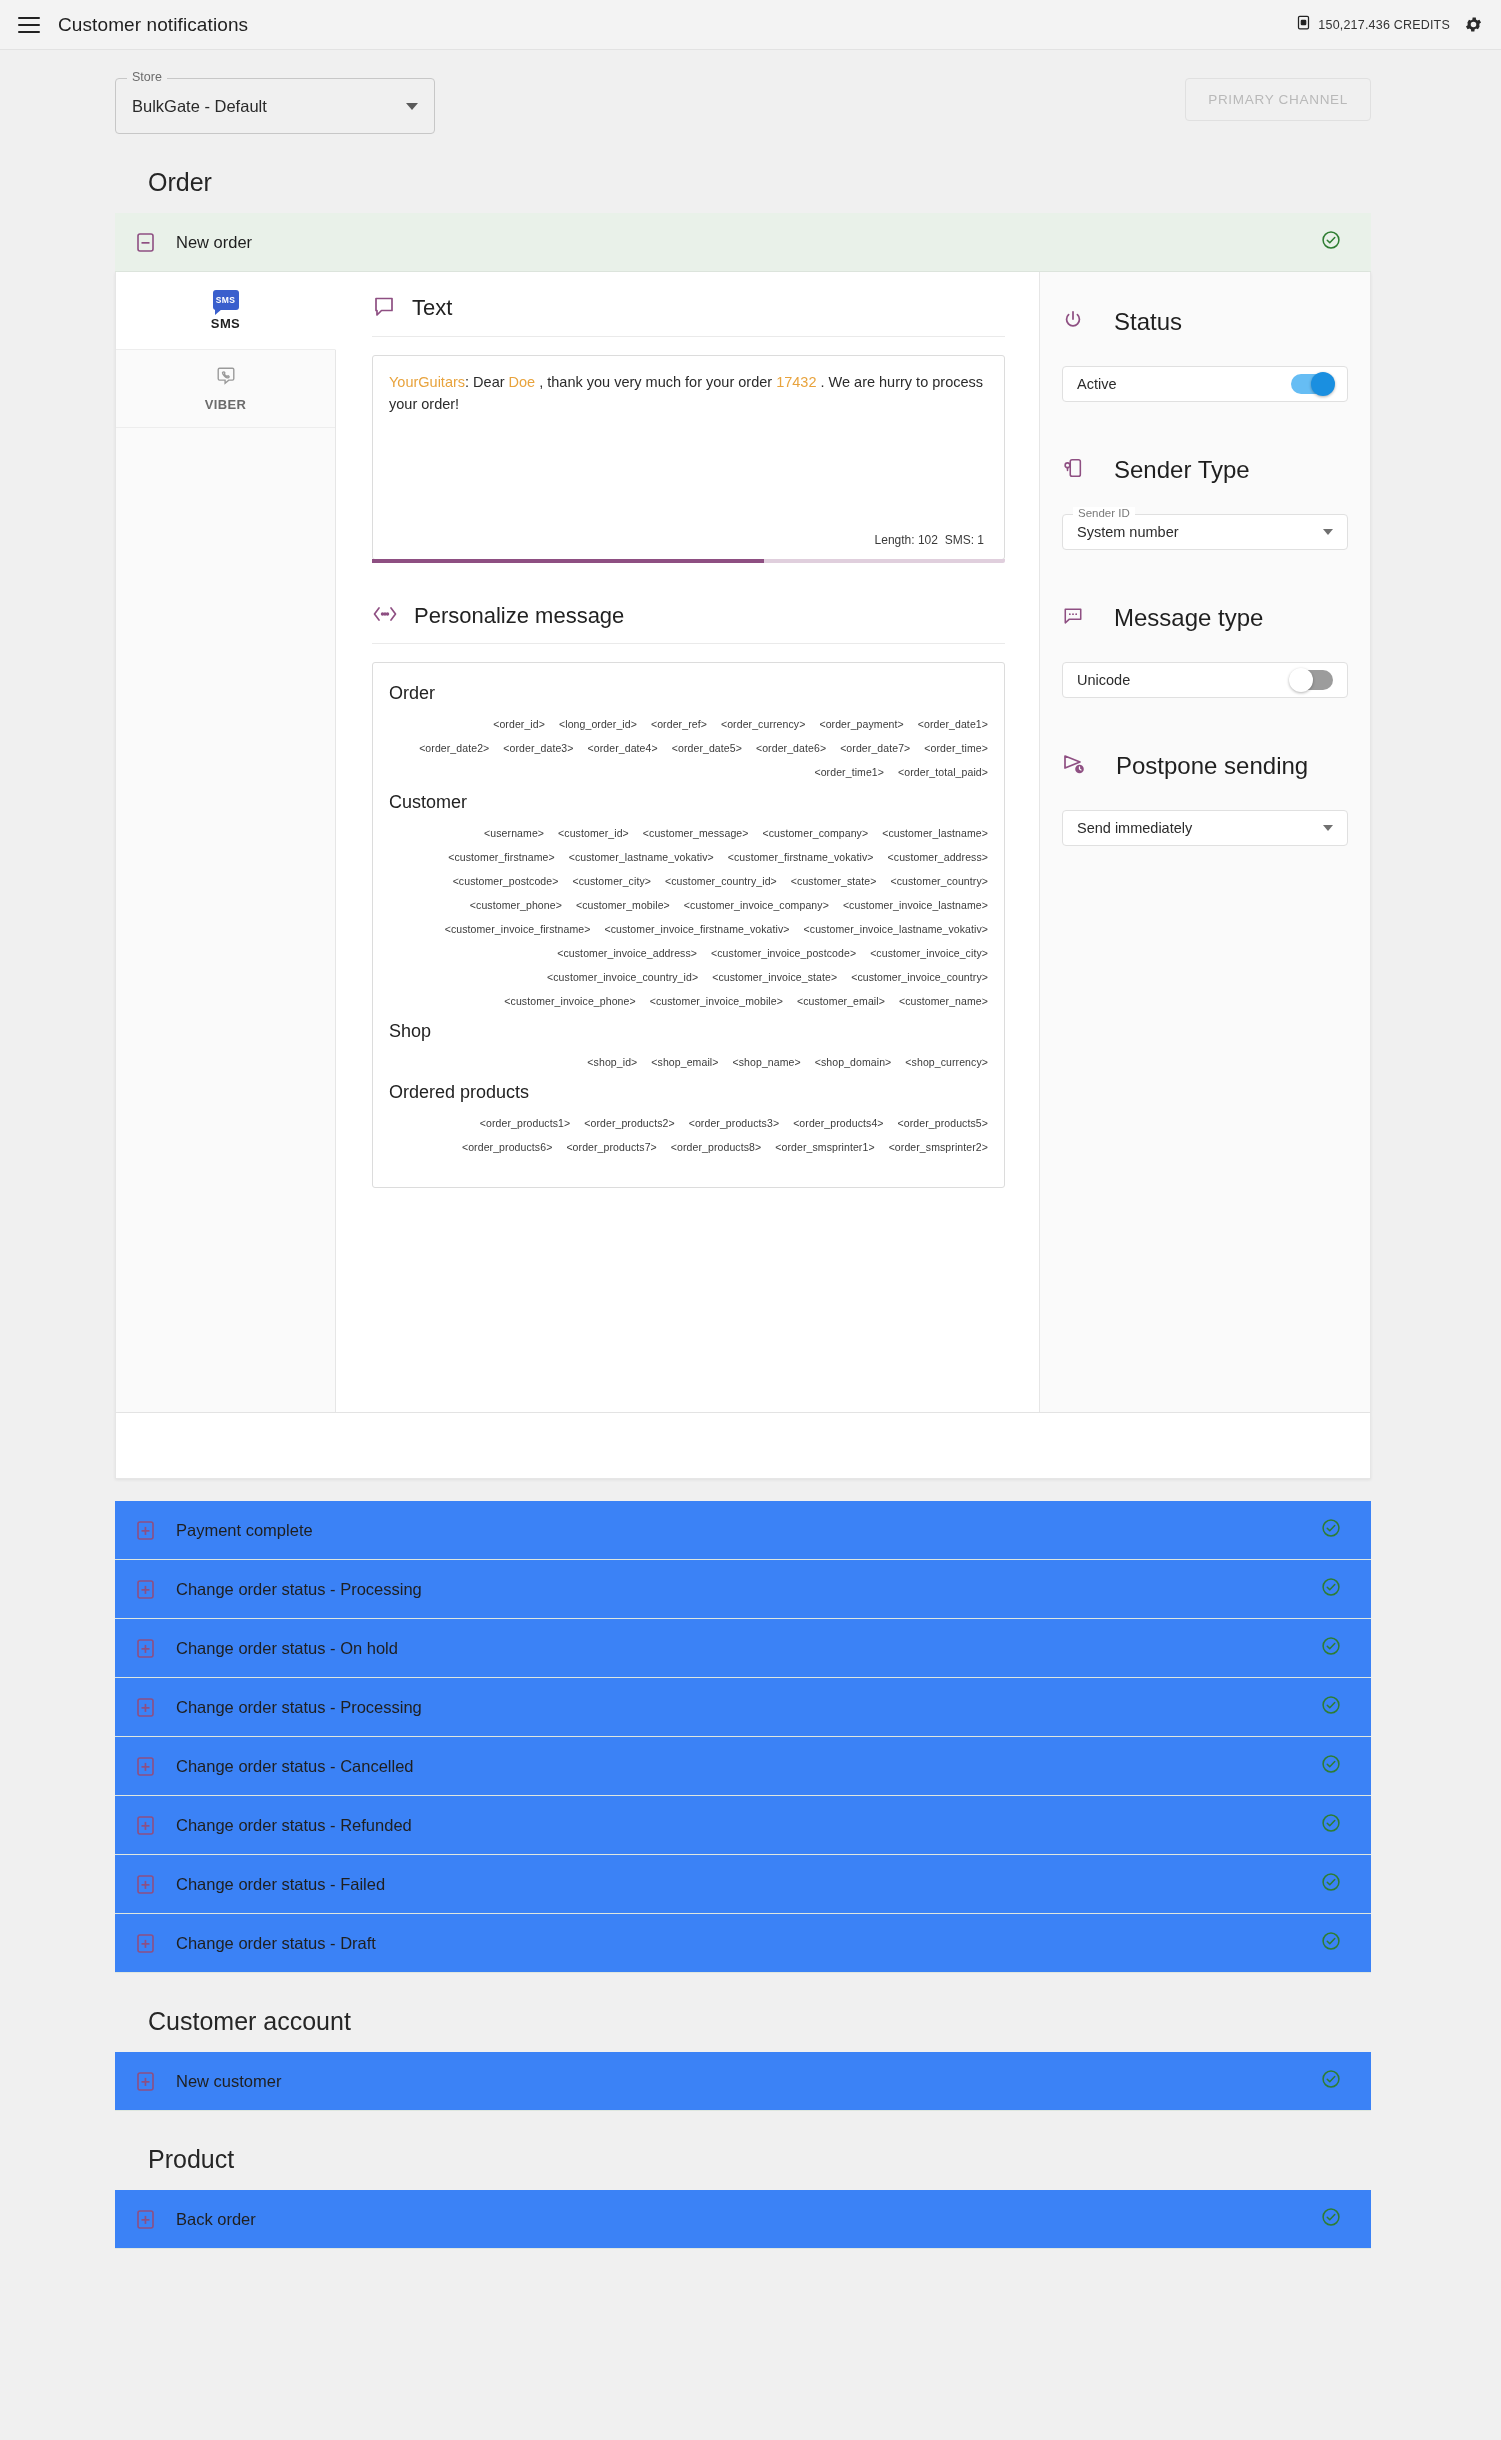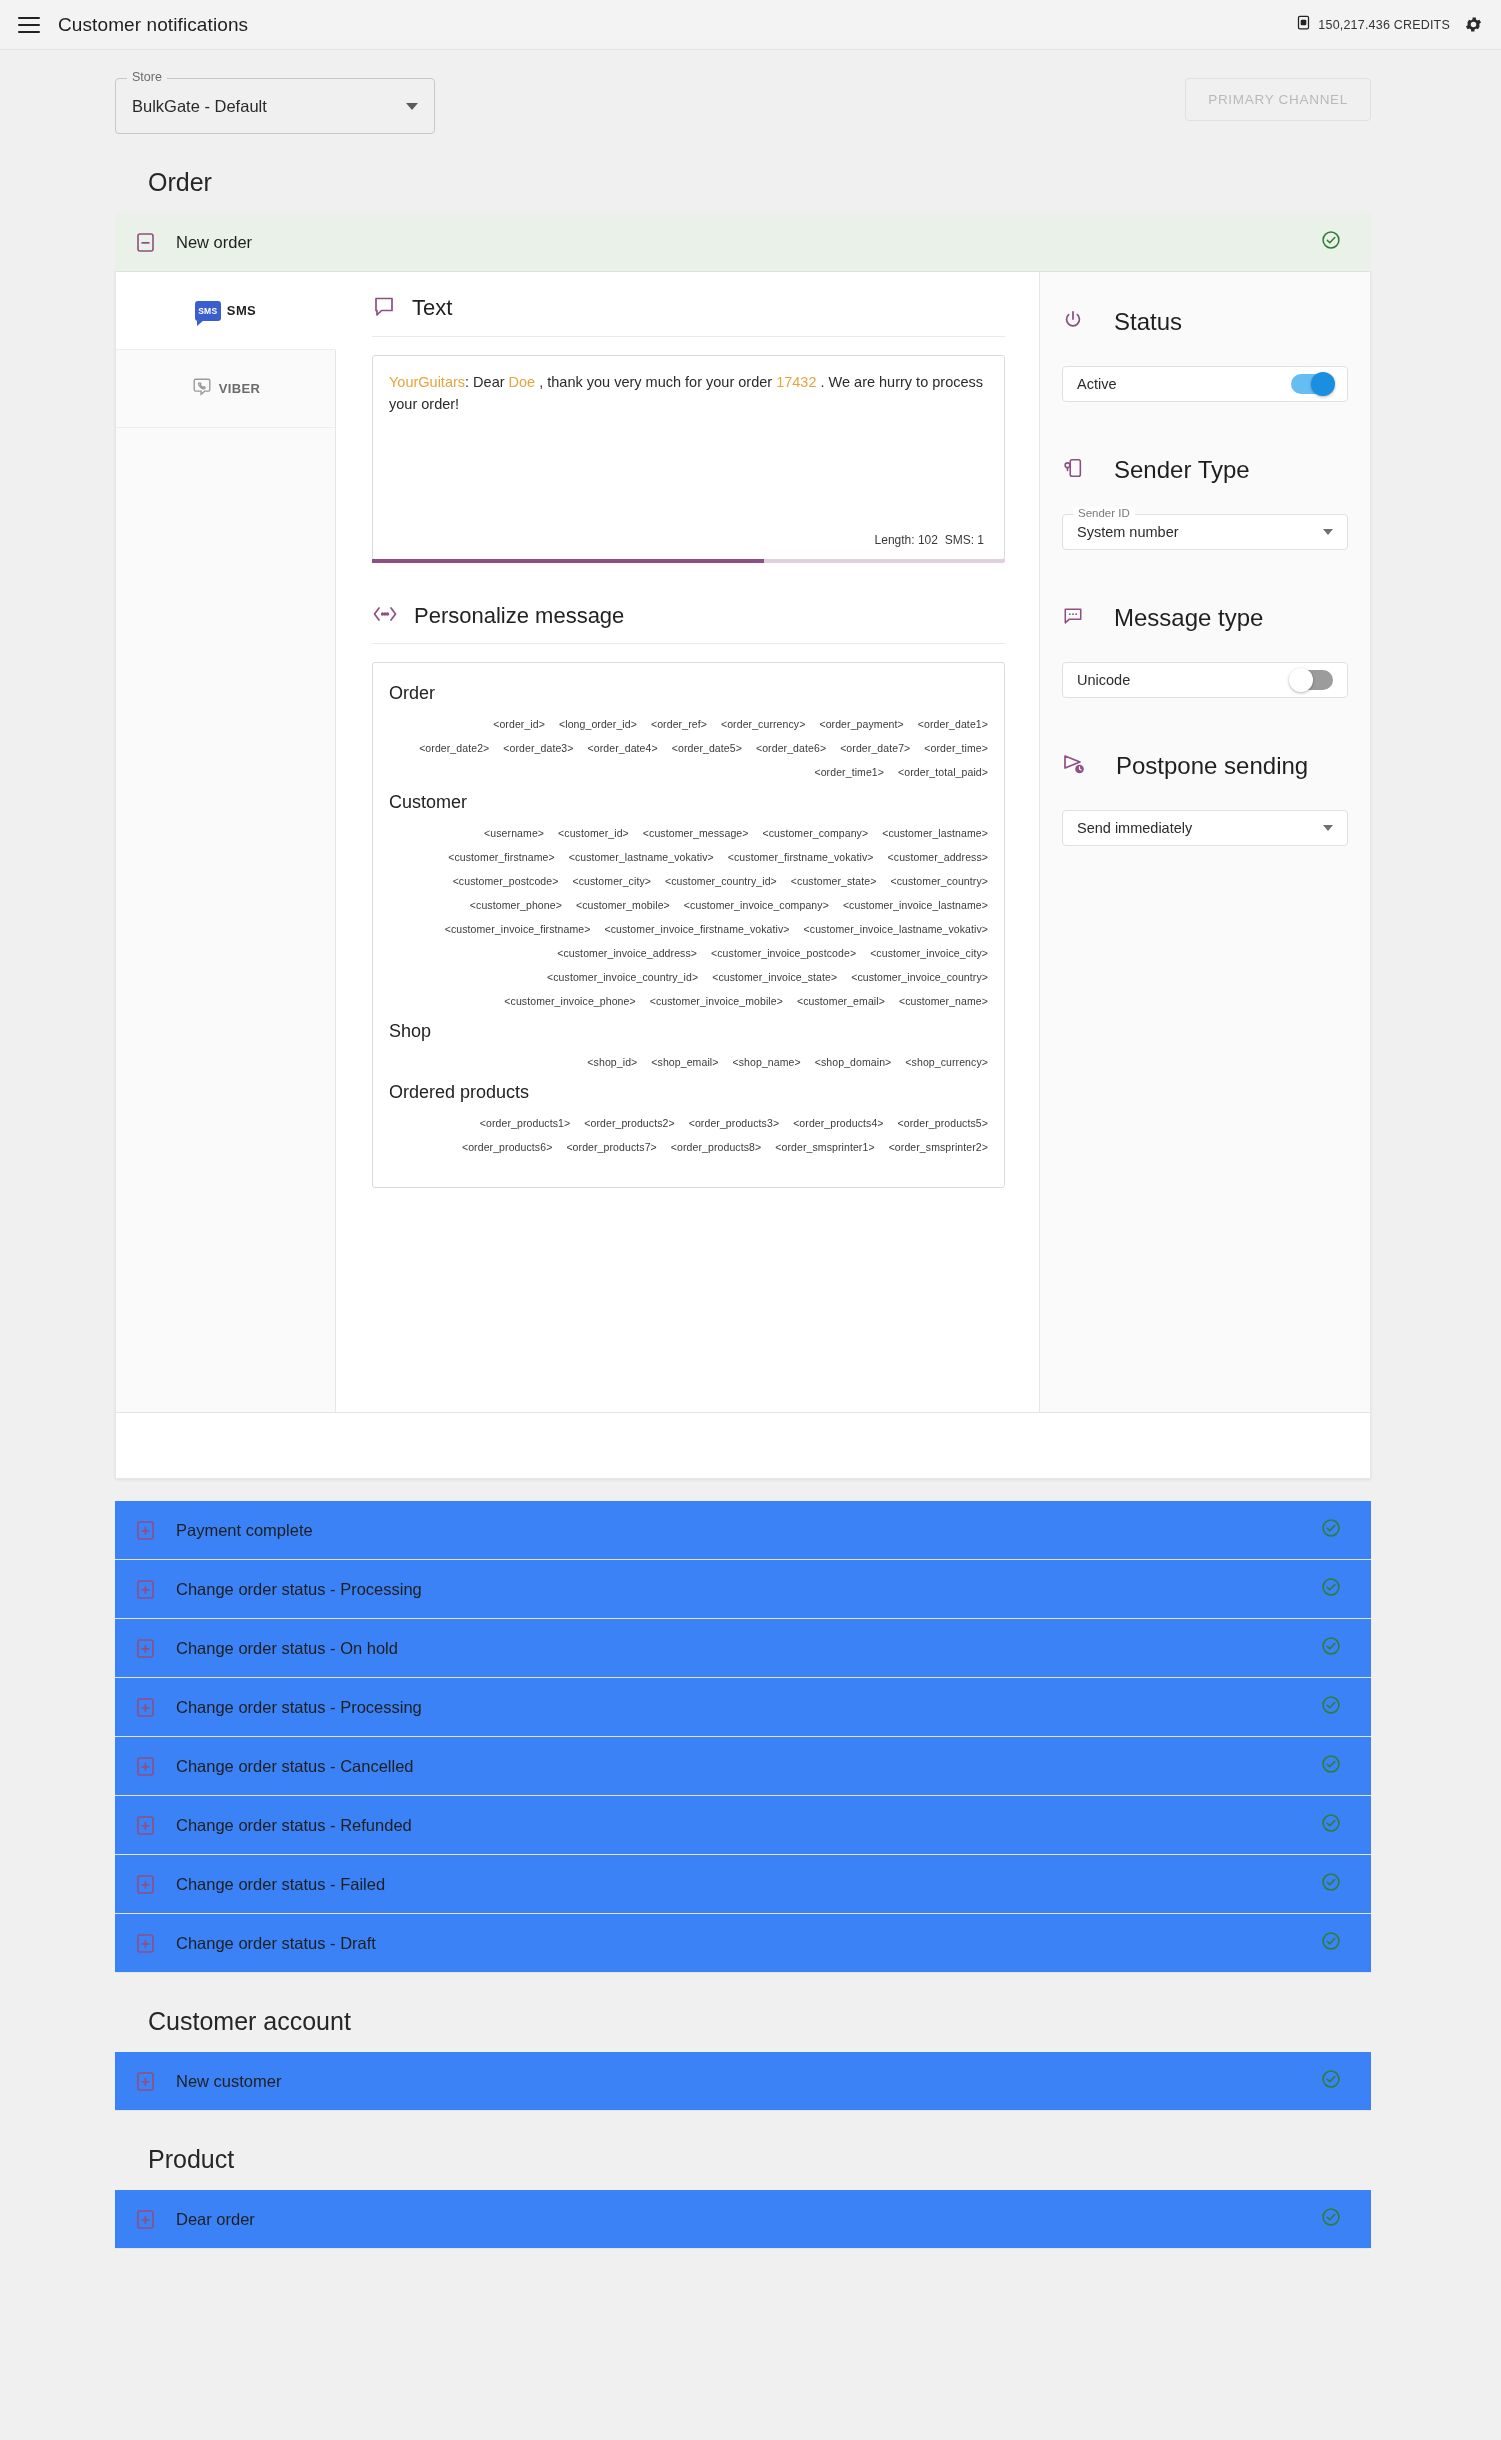--- a/index.html
+++ b/index.html
@@ -131,21 +131,21 @@
   
   .rail {
     width: 220px;
     flex: none;
     border-right: 1px solid #e6e6e6;
     background:#fafafa;
   }
   .rail-item {
     height: 78px;
     display:flex;
-    flex-direction:row;
+    flex-direction:column;
     align-items:center;
     justify-content:center;
     gap:6px;
     cursor:pointer;
     border-bottom:1px solid #ededed;
     background:#fafafa;
   }
   .rail-item.active { background:#fff; border-right: 1px solid #fff; margin-right:-1px; }
   .rail-label { font-size: 13px; font-weight:bold; letter-spacing:.4px; color:#6c6c6c; }
   .rail-item.active .rail-label { color: #1f1f1f; }
@@ -727,21 +727,21 @@
   <h2 class="section-title">Product</h2>
   <div class="acc-wrap">
     <div id="product-rows">
         <div class="acc">
           <div class="acc-head">
             <span class="expand-icon"><svg width="17" height="19" viewBox="0 0 17 19">
                 <rect x="1" y="1" width="15" height="17" rx="2" fill="none" stroke="#8e4f82" stroke-width="1.6"></rect>
                 <rect x="4.5" y="9" width="8" height="1.7" fill="#8e4f82"></rect>
                 <rect x="7.6" y="5.9" width="1.7" height="8" fill="#8e4f82"></rect>
               </svg></span>
-            <span class="acc-title">Dear order</span>
+            <span class="acc-title">Back order</span>
             <span class="acc-check"><svg width="20" height="20" viewBox="0 0 24 24" fill="none" stroke="#2e7d32" stroke-width="1.8">
                 <circle cx="12" cy="12" r="9.5"></circle>
                 <path d="M7.5 12.3l3 3 6-6.2" stroke-linecap="round" stroke-linejoin="round"></path>
               </svg></span>
           </div>
         </div>
       </div>
   </div>
 
 </div>

